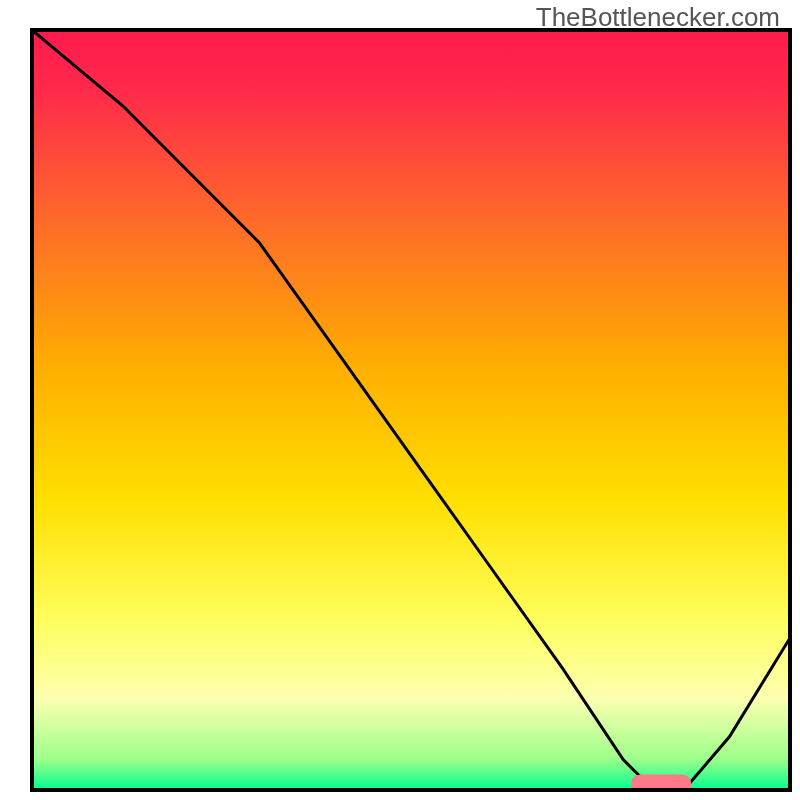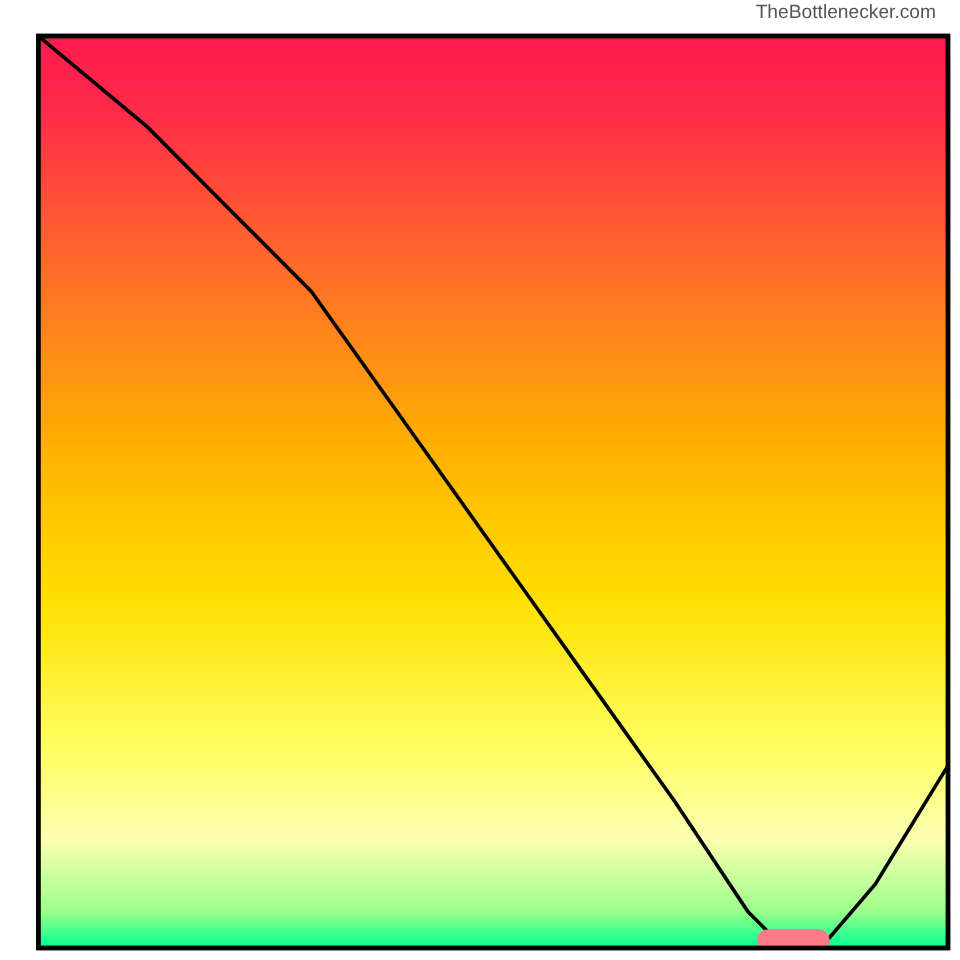--- a/index.html
+++ b/index.html
@@ -12,21 +12,21 @@
   }
   .container {
     position: relative;
     width: 800px;
     height: 800px;
   }
   .watermark {
     position: absolute;
     top: 2px;
     right: 20px;
-    font-size: 16px;
+    font-size: 26px;
     font-weight: 500;
     color: #555;
     z-index: 10;
   }
   svg {
     position: absolute;
     top: 0;
     left: 0;
   }
 </style>

